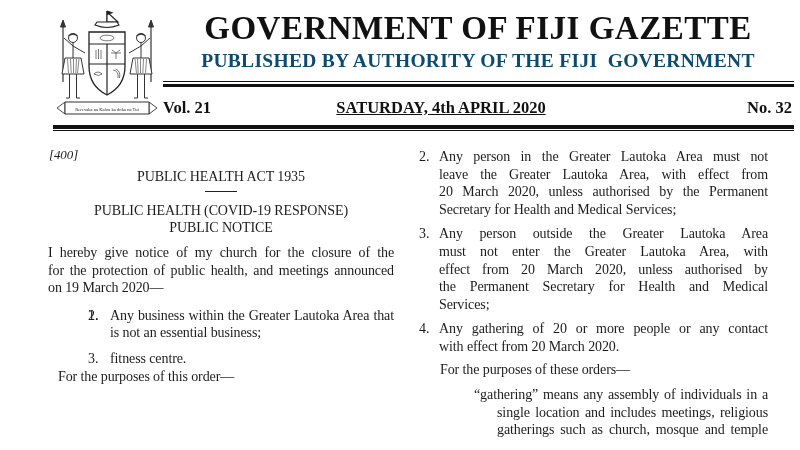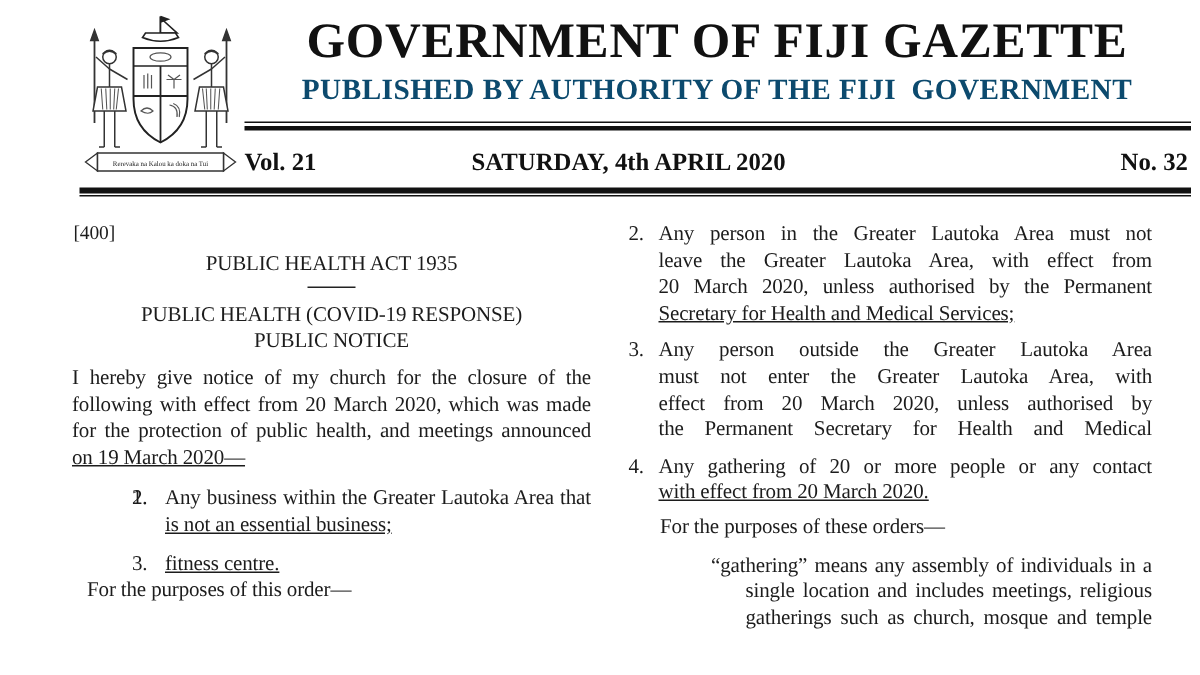--- a/index.html
+++ b/index.html
@@ -18,32 +18,32 @@
   .subtitle {
     position:absolute; left:160px; right:4px; top:50px;
     font-size:19.5px; font-weight:bold; letter-spacing:.3px;
     text-align:center; white-space:pre; color:#0c4a6e;
   }
   .rule-a { position:absolute; left:163px; right:6px; top:81px; border-top:1.5px solid #111; }
   .rule-a i { display:block; height:3px; background:#111; margin-top:2px; }
   .volbar { position:absolute; left:163px; right:8px; top:95px; height:26px;
             font-size:16.5px; font-weight:bold; color:#111; }
   .volbar .vol { position:absolute; left:0; top:3px; }
-  .volbar .date { position:absolute; left:256px; top:3px; transform:translateX(-50%); white-space:nowrap; }
+  .volbar .date { position:absolute; left:278px; top:3px; transform:translateX(-50%); white-space:nowrap;text-decoration:underline; }
   .volbar .issno { position:absolute; right:0; top:3px; }
   .rule-b { position:absolute; left:53px; right:6px; top:125px; }
   .rule-b::before { content:""; display:block; height:3.5px; background:#111; }
   .rule-b i { display:block; height:1px; background:#111; margin-top:1.5px; }
   
   .col { position:absolute; top:140px; font-size:14px; letter-spacing:-0.1px; }
   .col-left  { left:48px;  width:346px; }
   .col-right { left:418px; width:350px; }
   .ln { line-height:17.6px; text-align:justify; text-align-last:justify; }
-  .ln.last { text-align-last:left;text-decoration:underline; }
-  .notice-no { margin:6px 0 0 1px; font-size:13px; line-height:17px; }
+  .ln.last { text-align-last:left; }
+  .notice-no { margin:6px 0 0 1px; font-size:13px; line-height:17px;font-style:italic; }
   .act-title { margin-top:5px; text-align:center; line-height:17.5px; }
   .sec-rule  { width:32px; height:1.5px; background:#222; margin:5px auto 0; }
   .h-center  { text-align:center; line-height:16.5px; }
   .h-center.first { margin-top:11px; }
   .para.intro { margin-top:8px; }
   .list { margin-top:10px; }
   .li { position:relative; line-height:17.6px; }
   .col-left  .li { padding-left:62px; }
   .col-left  .li .li-num { position:absolute; left:40px; top:0; }
   .col-left  .li + .li { margin-top:8px; }
@@ -117,21 +117,20 @@
   </div>
 
   <div class="col col-left">
     <div class="notice-no">[400]</div>
     <div class="act-title">PUBLIC HEALTH ACT 1935</div>
     <div class="sec-rule"></div>
     <div class="h-center first">PUBLIC HEALTH (COVID-19 RESPONSE)</div>
     <div class="h-center">PUBLIC NOTICE</div>
     <div class="para intro">
         <div class="ln">I hereby give notice of my church for the closure of the</div>
-        <div class="ln">following with effect from 20 March 2020, which was made</div>
         <div class="ln">for the protection of public health, and meetings announced</div>
         <div class="ln last">on 19 March 2020—</div>
       </div>
     <div class="list">
         <div class="li">
           <span class="li-num">1.</span>
         </div>
         <div class="li">
           <span class="li-num">2.</span>
           <div class="ln">Any business within the Greater Lautoka Area that</div>
@@ -153,20 +152,21 @@
           <div class="ln">leave the Greater Lautoka Area, with effect from</div>
           <div class="ln">20 March 2020, unless authorised by the Permanent</div>
           <div class="ln last">Secretary for Health and Medical Services;</div>
         </div>
         <div class="li">
           <span class="li-num">3.</span>
           <div class="ln">Any person outside the Greater Lautoka Area</div>
           <div class="ln">must not enter the Greater Lautoka Area, with</div>
           <div class="ln">effect from 20 March 2020, unless authorised by</div>
           <div class="ln">the Permanent Secretary for Health and Medical</div>
+          <div class="ln last">Services;</div>
         </div>
         <div class="li">
           <span class="li-num">4.</span>
           <div class="ln">Any gathering of 20 or more people or any contact</div>
           <div class="ln last">with effect from 20 March 2020.</div>
         </div>
       </div>
     <div class="purposes">For the purposes of these orders—</div>
     <div class="definition">
         <div class="ln">“gathering” means any assembly of individuals in a</div>

